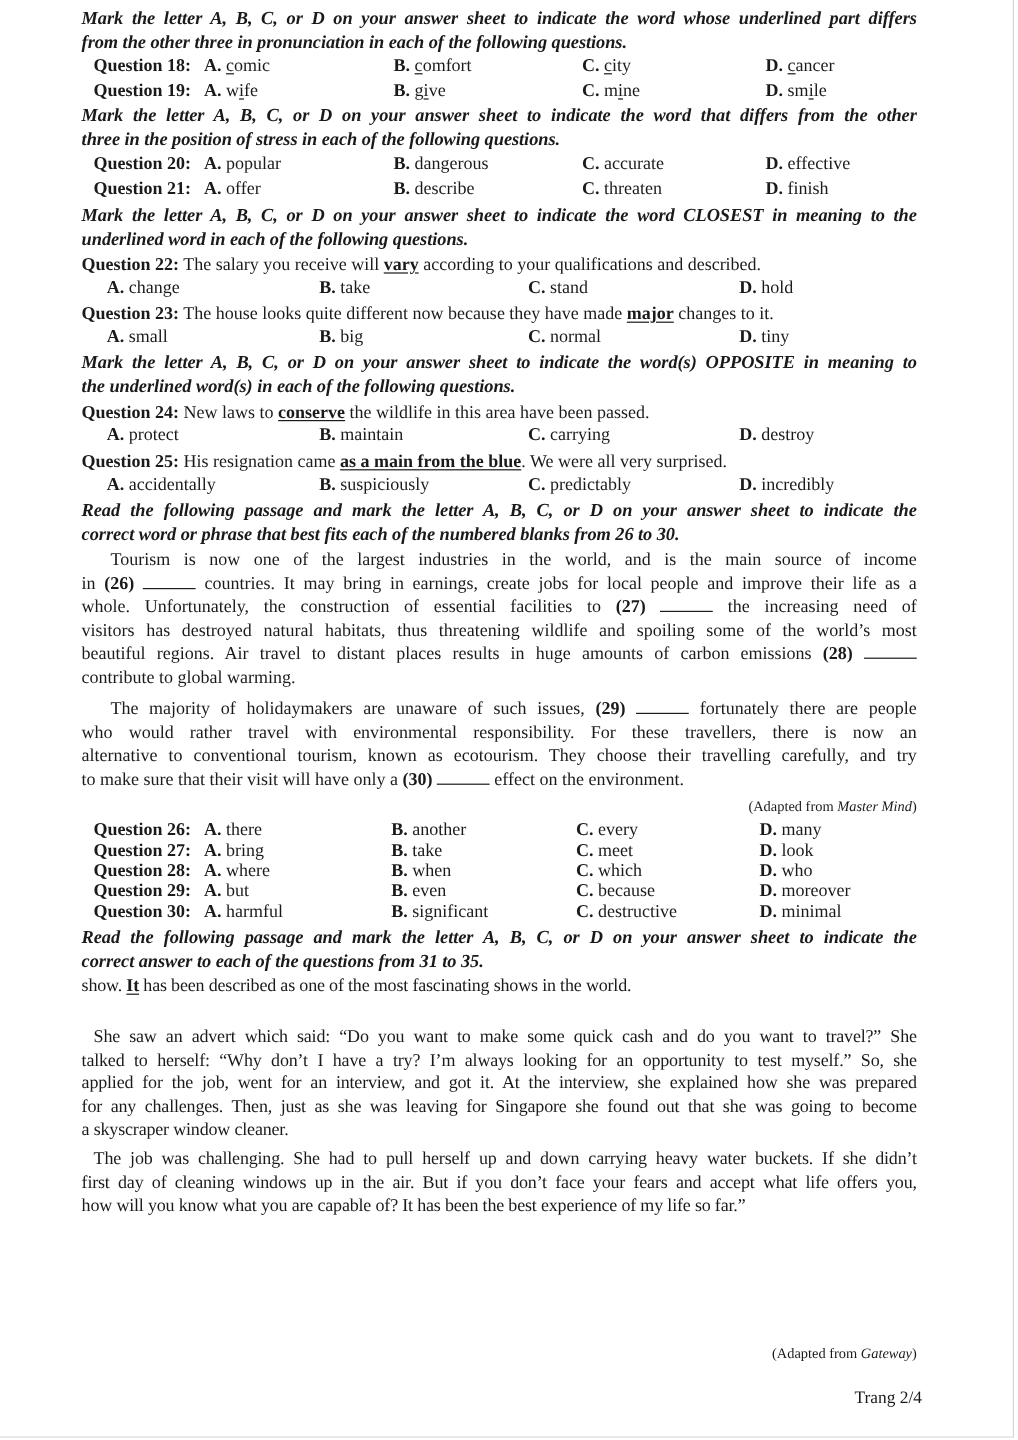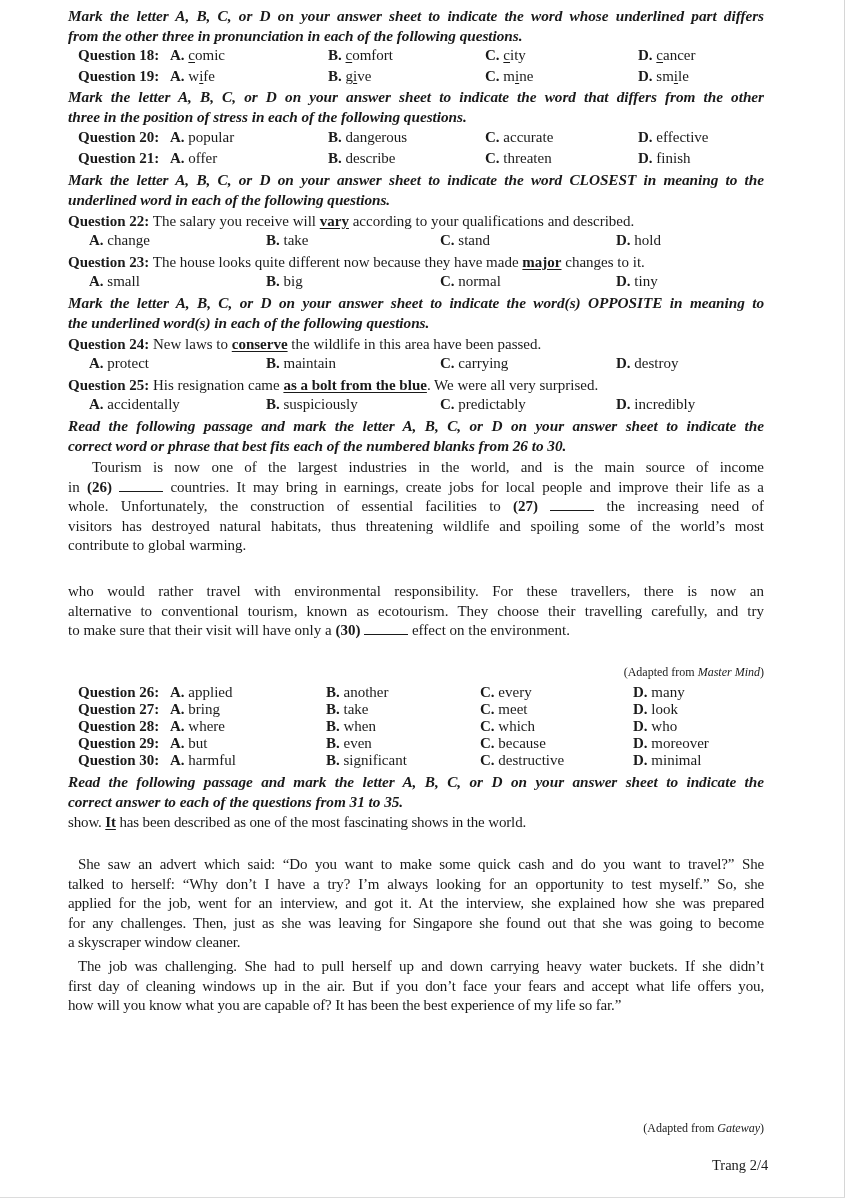--- a/index.html
+++ b/index.html
@@ -98,51 +98,53 @@
   <div class="line instr" style="top:313px">the underlined word(s) in each of the following questions.</div>
 
   <div class="line" style="top:335px"><b>Question 24:</b><span> New laws to </span><span class="ub">conserve</span><span> the wildlife in this area have been passed.</span></div>
   <div class="qrow" style="top:354px">
     <span class="opt" style="left:11px"><b>A.</b> <span>protect</span></span>
     <span class="opt" style="left:188px"><b>B.</b> <span>maintain</span></span>
     <span class="opt" style="left:362px"><b>C.</b> <span>carrying</span></span>
     <span class="opt" style="left:538px"><b>D.</b> <span>destroy</span></span>
   </div>
 
-  <div class="line" style="top:376px"><b>Question 25:</b><span> His resignation came </span><span class="ub">as a bolt from the blue</span><span>. We were all very surprised.</span></div>
+  <div class="line" style="top:376px"><b>Question 25:</b><span> His resignation came </span><span class="ub">as a main from the blue</span><span>. We were all very surprised.</span></div>
   <div class="qrow" style="top:395px">
     <span class="opt" style="left:11px"><b>A.</b> <span>accidentally</span></span>
     <span class="opt" style="left:188px"><b>B.</b> <span>suspiciously</span></span>
     <span class="opt" style="left:362px"><b>C.</b> <span>predictably</span></span>
     <span class="opt" style="left:538px"><b>D.</b> <span>incredibly</span></span>
   </div>
 
   <div class="line instr justify" style="top:416px">Read the following passage and mark the letter A, B, C, or D on your answer sheet to indicate the</div>
   <div class="line instr" style="top:436px">correct word or phrase that best fits each of the numbered blanks from 26 to 30.</div>
 
   <div class="para" style="top:458px">
     <span class="ln" style="padding-left:24px;width:672px">Tourism is now one of the largest industries in the world, and is the main source of income</span>
     <span class="ln"><span>in </span><span class="num">(26)</span> <span class="blank"></span><span> countries. It may bring in earnings, create jobs for local people and improve their life as a</span></span>
     <span class="ln"><span>whole. Unfortunately, the construction of essential facilities to </span><span class="num">(27)</span> <span class="blank"></span><span> the increasing need of</span></span>
     <span class="ln">visitors has destroyed natural habitats, thus threatening wildlife and spoiling some of the world’s most</span>
+    <span class="ln"><span>beautiful regions. Air travel to distant places results in huge amounts of carbon emissions </span><span class="num">(28)</span> <span class="blank"></span></span>
     <span class="ln last">contribute to global warming.</span>
   </div>
 
   <div class="para" style="top:582px">
+    <span class="ln" style="padding-left:24px;width:672px"><span>The majority of holidaymakers are unaware of such issues, </span><span class="num">(29)</span> <span class="blank"></span><span> fortunately there are people</span></span>
     <span class="ln">who would rather travel with environmental responsibility. For these travellers, there is now an</span>
     <span class="ln">alternative to conventional tourism, known as ecotourism. They choose their travelling carefully, and try</span>
     <span class="ln last"><span>to make sure that their visit will have only a </span><span class="num">(30)</span> <span class="blank"></span><span> effect on the environment.</span></span>
   </div>
 
   <div class="src" style="top:665px"><span>(Adapted from </span><i>Master Mind</i><span>)</span></div>
 
   <div>
     <div class="qrow" style="top:684px;line-height:17px">
       <span class="qlabel">Question 26:</span>
-      <span class="opt" style="left:92px"><b>A.</b> <span>applied</span></span>
+      <span class="opt" style="left:92px"><b>A.</b> <span>there</span></span>
       <span class="opt" style="left:248px"><b>B.</b> <span>another</span></span>
       <span class="opt" style="left:402px"><b>C.</b> <span>every</span></span>
       <span class="opt" style="left:555px"><b>D.</b> <span>many</span></span>
     </div>
     <div class="qrow" style="top:701px;line-height:17px">
       <span class="qlabel">Question 27:</span>
       <span class="opt" style="left:92px"><b>A.</b> <span>bring</span></span>
       <span class="opt" style="left:248px"><b>B.</b> <span>take</span></span>
       <span class="opt" style="left:402px"><b>C.</b> <span>meet</span></span>
       <span class="opt" style="left:555px"><b>D.</b> <span>look</span></span>

